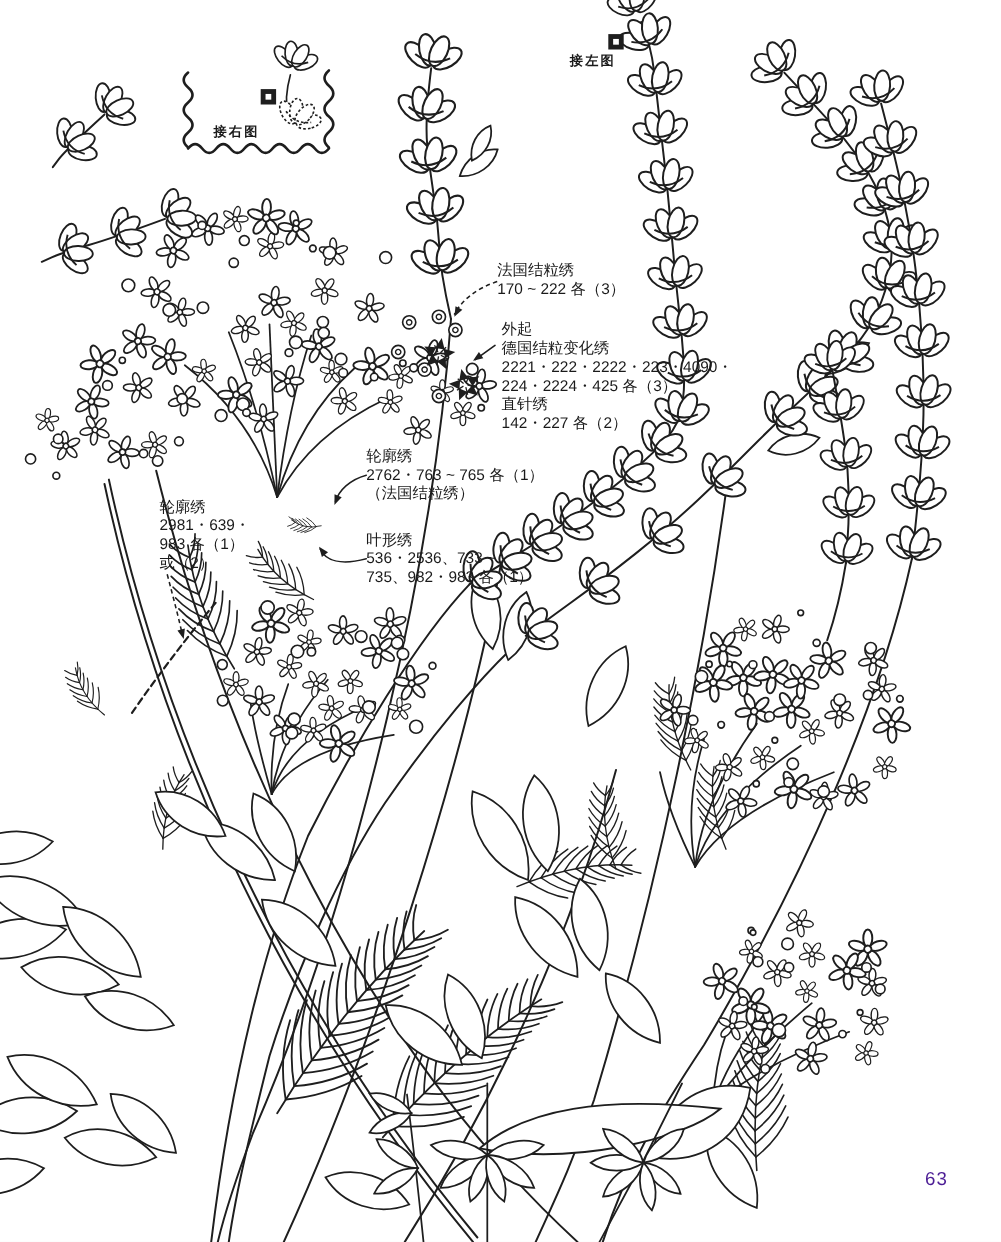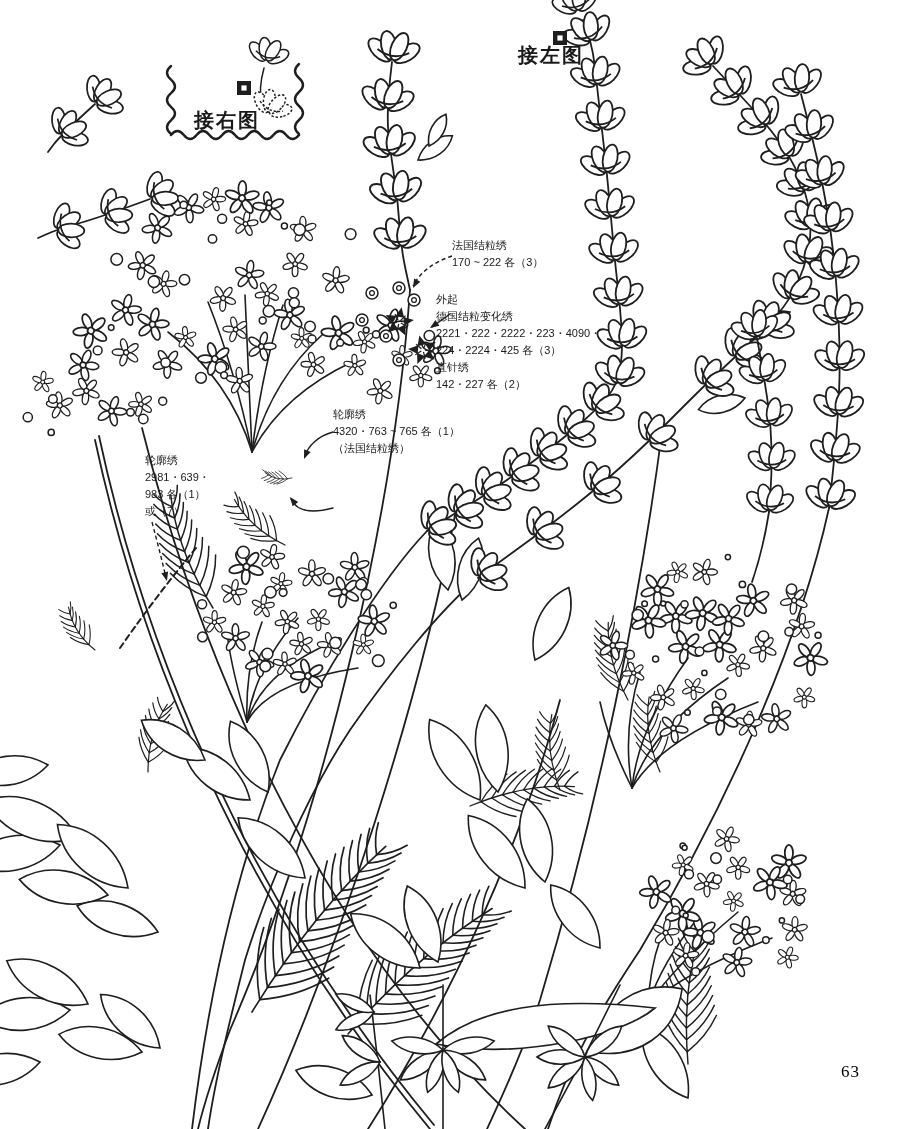--- a/index.html
+++ b/index.html
@@ -1,21 +1,21 @@
 <!DOCTYPE html>
 <html><head>
 <meta charset="utf-8">
 <style>
   html,body{margin:0;padding:0;background:#e8e8e8;}
   .page{position:relative;width:910px;height:1129px;background:#ffffff;overflow:hidden;
         font-family:"Liberation Sans","DejaVu Sans",sans-serif;color:#1a1a1a;}
   .page svg{position:absolute;left:0;top:0;}
-  .lbl{position:absolute;font-size:11px;line-height:17px;white-space:nowrap;}
-  .connector{font-size:20px;font-weight:bold;letter-spacing:2px;}
-  .pageno{font-size:17px;color:#000000;letter-spacing:1px;font-family:Liberation Serif, serif;}
+  .lbl{position:absolute;font-size:14px;line-height:17px;white-space:nowrap;}
+  .connector{font-size:12px;font-weight:bold;letter-spacing:2px;}
+  .pageno{font-size:17px;color:#4c1d95;letter-spacing:1px;}
 </style>
 </head>
 <body>
 
 <div class="page">
 
   <svg id="art" width="910" height="1129" viewBox="0 0 910 1129">
     <defs>
       <g id="flower">
         <ellipse cx="9.5" cy="0" rx="7.6" ry="3.9" fill="#fff" stroke="#1e1e1e" stroke-width="1.7"></ellipse>
@@ -686,37 +686,42 @@
     </svg>
 
   <div class="lbl connector" style="left:194px;top:112px">接右图</div>
   <div class="lbl connector" style="left:518px;top:47px">接左图</div>
 
   <div class="lbl" style="left:452px;top:237px">
     <div>法国结粒绣</div>
     <div>170 ~ 222 各（3）</div>
   </div>
 
-  <div class="lbl" style="left:436px;top:291px">
+  <div class="lbl" style="left:456px;top:291px">
     <div>外起</div>
     <div>德国结粒变化绣</div>
     <div>2221・222・2222・223・4090・</div>
     <div>224・2224・425 各（3）</div>
     <div>直针绣</div>
     <div>142・227 各（2）</div>
   </div>
 
   <div class="lbl" style="left:333px;top:406px">
     <div>轮廓绣</div>
-    <div>4320・763 ~ 765 各（1）</div>
+    <div>2762・763 ~ 765 各（1）</div>
     <div>（法国结粒绣）</div>
   </div>
 
+  <div class="lbl" style="left:333px;top:482px">
+    <div>叶形绣</div>
+    <div>536・2536、733 ~</div>
+    <div>735、982・983 各（1）</div>
+  </div>
 
   <div class="lbl" style="left:145px;top:452px">
     <div>轮廓绣</div>
     <div>2981・639・</div>
     <div>983 各（1）</div>
-    <div>或（7）</div>
+    <div>或（2）</div>
   </div>
 
   <div class="lbl pageno" style="left:841px;top:1063px">63</div>
 </div>
 
 </body></html>

